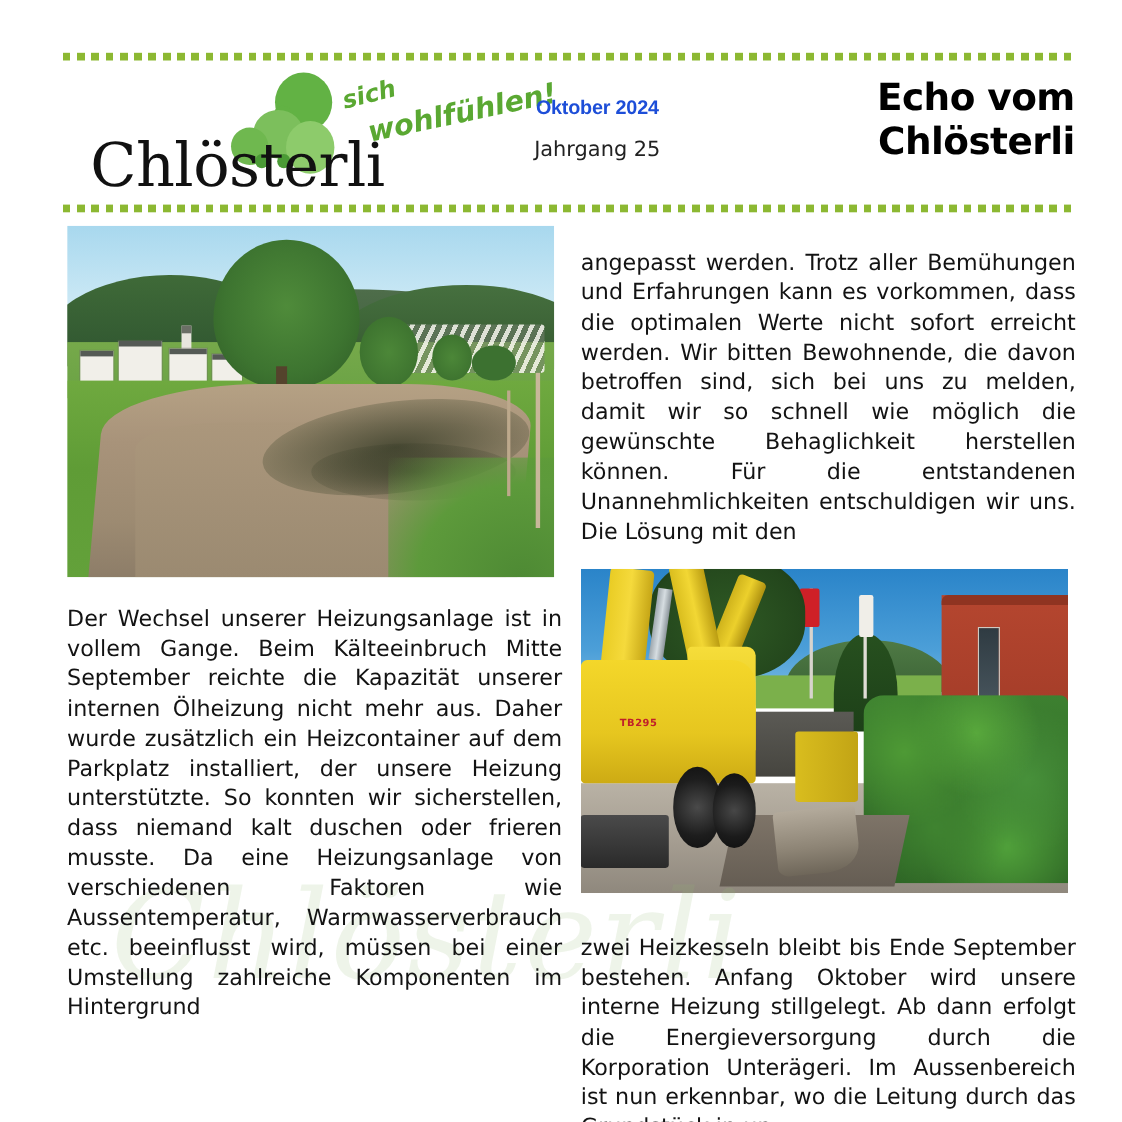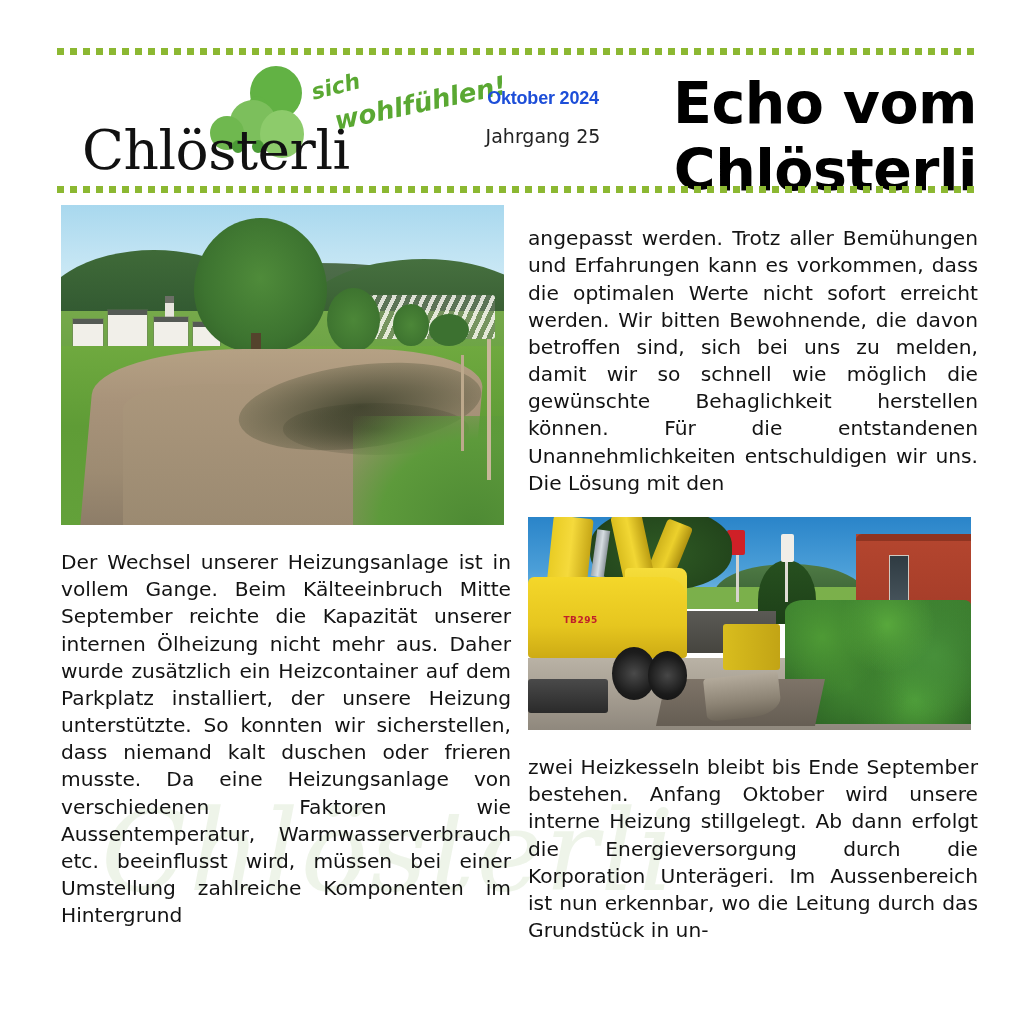--- a/index.html
+++ b/index.html
@@ -140,21 +140,21 @@
   }
 
   .paper-title {
     position: absolute;
     right: 0px;
     top: 12px;
     width: 345px;
     text-align: right;
     font-family: "DejaVu Sans", sans-serif;
     font-weight: bold;
-    font-size: 57px;
+    font-size: 34px;
     line-height: 1.17;
     letter-spacing: -0.5px;
     color: #000;
   }
 
   
   .col-left {
     position: absolute;
     left: 61px;
     top: 205px;
@@ -205,22 +205,22 @@
         #000 0%, #000 74%, rgba(0,0,0,0.72) 86%, rgba(0,0,0,0) 100%);
   }
 
   #photo-village {
     width: 443px;
     height: 320px;
     margin-bottom: 24px;
   }
   #photo-excavator {
     width: 443px;
-    height: 213px;
-    margin: 14px 0 24px 0;
+    height: 295px;
+    margin: 14px 0 36px 0;
   }
 
   
   .v-sky {
     position: absolute; left: 0; top: 0; width: 100%; height: 34%;
     background: linear-gradient(to bottom, #a8d8ee 0%, #c6e6f4 55%, #dceef7 100%);
   }
   .v-hill-far {
     position: absolute; left: 0; top: 18%; width: 100%; height: 22%;
     background: linear-gradient(to bottom, #4e6d4a 0%, #3f5f3d 100%);

